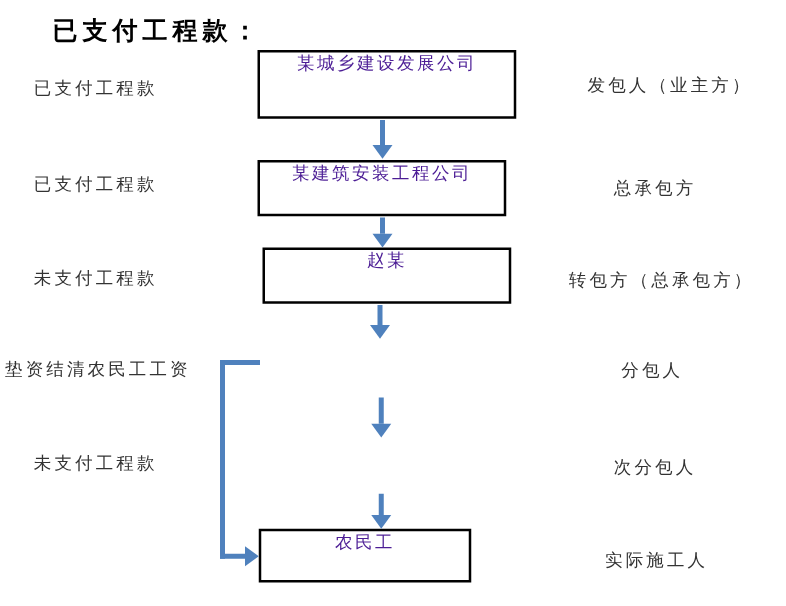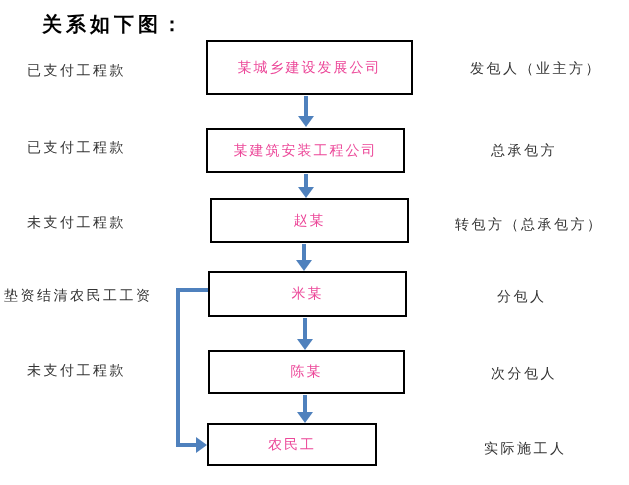--- a/index.html
+++ b/index.html
@@ -6,22 +6,22 @@
   .canvas{
     position:relative;width:629px;height:485px;background:#ffffff;
     font-family:"DejaVu Serif",serif;color:#1a1a1a;overflow:hidden;
   }
   .title{
     position:absolute;left:42px;top:11px;font-size:20px;font-weight:bold;
     letter-spacing:4px;color:#000;white-space:nowrap;
   }
   .box{
     position:absolute;box-sizing:border-box;border:2px solid #000;background:#fff;
-    display:flex;align-items:center;justify-content:center;
-    font-size:14px;letter-spacing:2px;color:#ec4899;white-space:nowrap;
+    display:flex;align-items:flex-start;justify-content:center;
+    font-size:14px;letter-spacing:2px;color:#4c1d95;white-space:nowrap;
   }
   .side-label{
     position:absolute;font-size:14px;letter-spacing:2.5px;color:#333;white-space:nowrap;
   }
   .varrow{position:absolute;width:16px;}
   .varrow .shaft{position:absolute;left:6px;top:0;width:4px;background:#4f81bd;}
   .varrow .head{
     position:absolute;left:0;width:0;height:0;
     border-left:8px solid transparent;border-right:8px solid transparent;
     border-top:11px solid #4f81bd;
@@ -31,36 +31,30 @@
     position:absolute;width:0;height:0;
     border-top:8px solid transparent;border-bottom:8px solid transparent;
     border-left:11px solid #4f81bd;
   }
 </style>
 </head>
 <body>
 
 <div class="canvas">
 
-  <div class="title">关系如下图：</div>
+  <div class="title">已支付工程款：</div>
 
   <div class="box" style="left:206px;top:40px;width:207px;height:55px">
     <span>某城乡建设发展公司</span>
   </div>
   <div class="box" style="left:210px;top:198px;width:199px;height:45px">
     <span>赵某</span>
   </div>
   <div class="box" style="left:206px;top:128px;width:199px;height:45px">
     <span>某建筑安装工程公司</span>
-  </div>
-  <div class="box" style="left:208px;top:271px;width:199px;height:46px">
-    <span>米某</span>
-  </div>
-  <div class="box" style="left:208px;top:350px;width:197px;height:44px">
-    <span>陈某</span>
   </div>
   <div class="box" style="left:207px;top:423px;width:170px;height:43px">
     <span>农民工</span>
   </div>
 
   <div class="side-label" style="left:27px;top:62px">已支付工程款</div>
   <div class="side-label" style="left:27px;top:139px">已支付工程款</div>
   <div class="side-label" style="left:27px;top:214px">未支付工程款</div>
   <div class="side-label" style="left:4px;top:287px">垫资结清农民工工资</div>
   <div class="side-label" style="left:27px;top:362px">未支付工程款</div>

